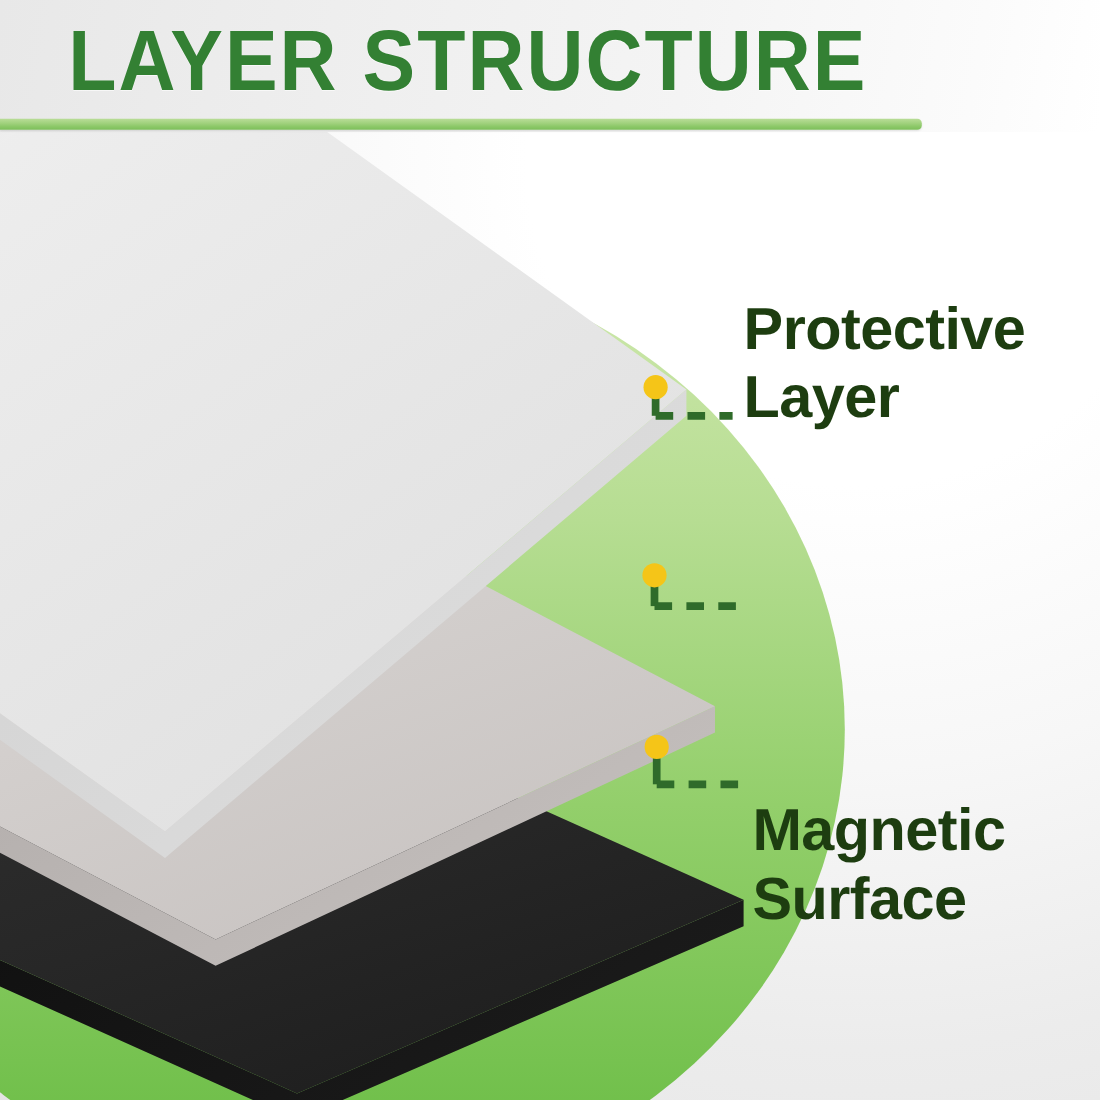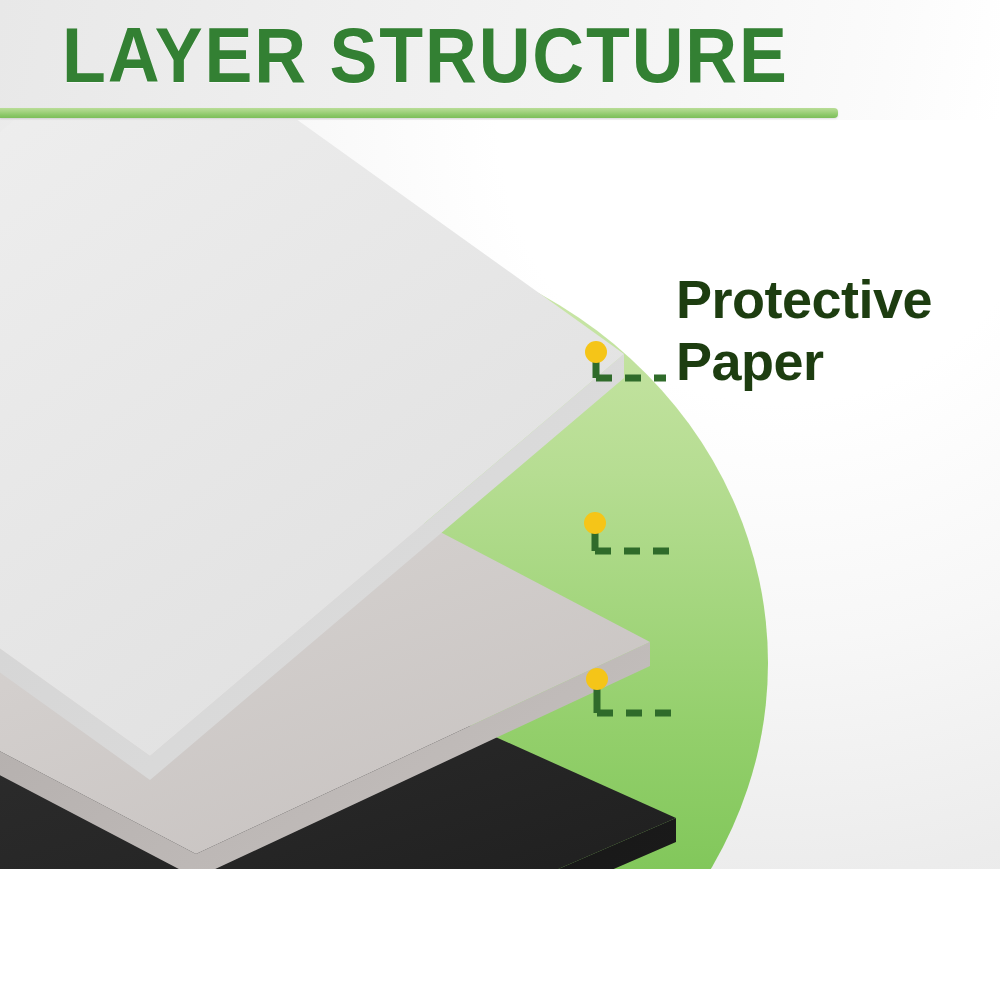--- a/index.html
+++ b/index.html
@@ -3,21 +3,21 @@
 <meta charset="utf-8">
 <style>
   html, body {
     margin: 0;
     padding: 0;
     background: #ffffff;
   }
   #canvas {
     position: relative;
     width: 1000px;
-    height: 869px;
+    height: 1000px;
     overflow: hidden;
     font-family: "Liberation Sans", sans-serif;
     background: #fde047;
   }
 
   
   .bg-wash {
     position: absolute;
     inset: 0;
     background:
@@ -177,17 +177,19 @@
     </g>
 
     <g>
       <line x1="597" y1="679" x2="597" y2="713" stroke="#2f6b2a" stroke-width="7"></line>
       <line x1="597" y1="713" x2="672" y2="713" stroke="#2f6b2a" stroke-width="7" stroke-dasharray="16 13"></line>
       <circle cx="597" cy="679" r="11" fill="#f5c518"></circle>
     </g>
   </svg>
 
   <div class="callout" id="callout-protective">Protective
-Paper</div>
+Layer</div>
 
 
+  <div class="callout" id="callout-magnetic">Magnetic
+Surface</div>
 
 </div>
 
 </body></html>

